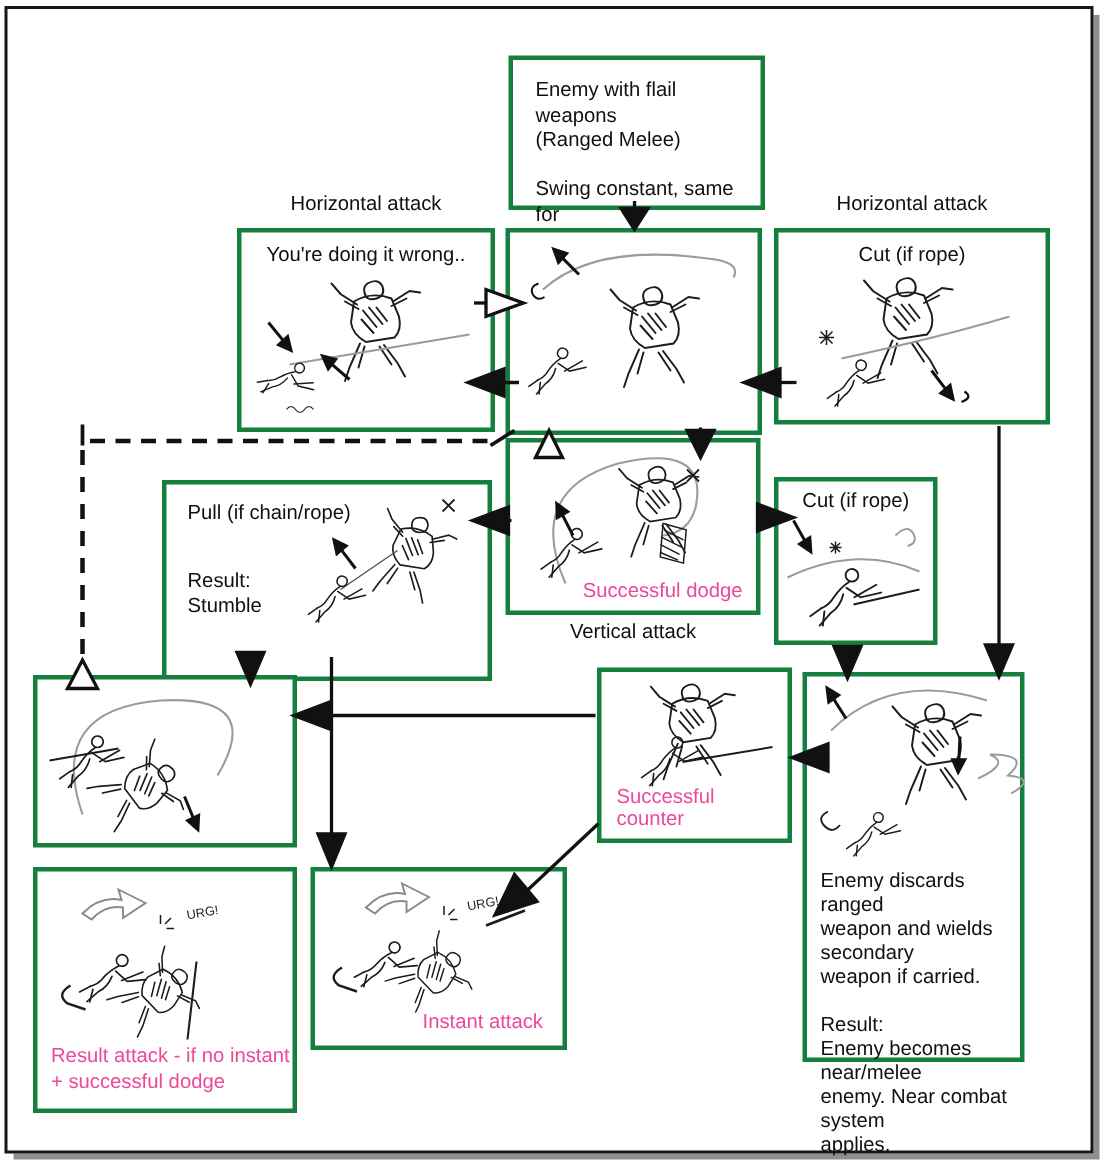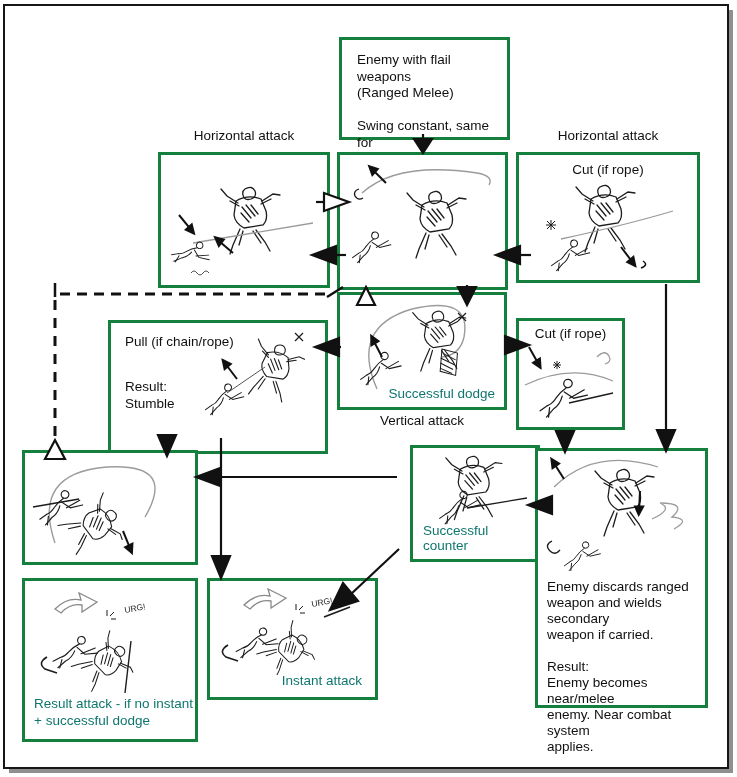--- a/index.html
+++ b/index.html
@@ -4,21 +4,21 @@
 <style>
   html,body{margin:0;padding:0;background:#fff;}
   .canvas{position:relative;width:737px;height:777px;background:#fff;
           font-family:"Liberation Sans",sans-serif;color:#111;overflow:hidden;}
   .frame{position:absolute;left:3px;top:4px;width:722px;height:761px;
          border:2px solid #161616;background:#fff;box-shadow:5px 5px 0 -1px #8f8f8f;}
   .box{position:absolute;border:3px solid #15803d;background:#fff;box-sizing:border-box;z-index:2;}
   .t{position:absolute;white-space:pre-line;font-size:13.5px;line-height:16.5px;color:#101010;}
   .lbl{position:absolute;text-align:center;font-size:13.5px;color:#101010;z-index:3;}
   .ttl{position:absolute;left:0;right:0;top:7px;text-align:center;font-size:13.5px;color:#101010;}
-  .cap{position:absolute;font-size:13.5px;color:#0f766e;}
+  .cap{position:absolute;font-size:13.5px;color:#ec4899;}
   .overlay{position:absolute;left:0;top:0;z-index:6;pointer-events:none;}
   .sk{position:absolute;}
   svg text{font-family:"Liberation Sans",sans-serif;}
 </style>
 </head>
 <body>
 
 <div class="canvas">
   <div class="frame"></div>
 
@@ -56,20 +56,21 @@
 (Ranged Melee)
 
 Swing constant, same for
 attack direction.</div>
   </div>
 
   <div class="lbl" style="left:158px;top:128px;width:172px;">Horizontal attack</div>
   <div class="lbl" style="left:516px;top:128px;width:184px;">Horizontal attack</div>
 
   <div class="box" style="left:158px;top:152px;width:172px;height:136px;">
+    <div class="ttl">You're doing it wrong..</div>
     <svg class="sk" style="left:2px;top:24px;" width="160" height="104">
       <use href="#g-enemy" transform="translate(55,6)"></use>
       <path d="M30 64 L150 44" stroke="#9b9b9b" fill="none" stroke-width="1.3"></path>
       <use href="#g-player" transform="translate(10,56) scale(0.8) rotate(26 25 20)"></use>
       <use href="#g-sarrow" transform="translate(16,36) rotate(18)"></use>
       <use href="#g-sarrow" transform="translate(70,74) rotate(188)"></use>
       <path d="M28 94 q3 -4 6 0 q3 4 6 0 q3 -4 6 0" stroke="#1c1c1c" fill="none" stroke-width="0.8"></path>
     </svg>
   </div>
 
@@ -148,30 +149,30 @@
   <div class="box" style="left:22px;top:450px;width:176px;height:115px;">
     <svg class="sk" style="left:2px;top:2px;" width="164" height="103">
       <path d="M28 88 Q4 18 80 12 Q150 8 118 62" stroke="#9b9b9b" fill="none" stroke-width="1.4"></path>
       <use href="#g-player" transform="translate(10,30) scale(0.95)"></use>
       <line x1="6" y1="52" x2="52" y2="44" stroke="#1c1c1c" stroke-width="1.3"></line>
       <use href="#g-enemy" transform="translate(78,34) rotate(62) scale(0.85)"></use>
       <use href="#g-sarrow" transform="translate(96,76) rotate(35)"></use>
     </svg>
   </div>
 
-  <div class="box" style="left:410px;top:445px;width:130px;height:117px;">
+  <div class="box" style="left:398px;top:445px;width:130px;height:117px;">
     <svg class="sk" style="left:2px;top:2px;" width="118" height="90">
       <use href="#g-enemy" transform="translate(28,4) scale(0.95)"></use>
       <use href="#g-player" transform="translate(22,36) scale(0.9)"></use>
       <line x1="52" y1="58" x2="112" y2="48" stroke="#1c1c1c" stroke-width="1.3"></line>
     </svg>
     <div class="cap" style="left:10px;bottom:6px;">Successful counter</div>
   </div>
 
-  <div class="box" style="left:535px;top:448px;width:173px;height:260px;">
+  <div class="box" style="left:535px;top:448px;width:148px;height:260px;">
     <svg class="sk" style="left:2px;top:2px;" width="153" height="122">
       <path d="M14 34 Q55 -6 118 14" stroke="#9b9b9b" fill="none" stroke-width="1.3"></path>
       <use href="#g-sarrow" transform="translate(24,26) rotate(205)"></use>
       <use href="#g-enemy" transform="translate(52,14)"></use>
       <path d="M112 66 q22 -10 8 -16 q28 0 12 14 q20 2 2 12" stroke="#9b9b9b" fill="none" stroke-width="1.3"></path>
       <use href="#g-sarrow" transform="translate(100,38) rotate(60)"></use>
       <use href="#g-player" transform="translate(22,84) scale(0.8)"></use>
       <path d="M12 88 q-8 4 -2 10 q5 5 10 -1" stroke="#1c1c1c" fill="none" stroke-width="1.3"></path>
     </svg>
     <div class="t" style="left:9px;top:128px;line-height:16px;">Enemy discards ranged

